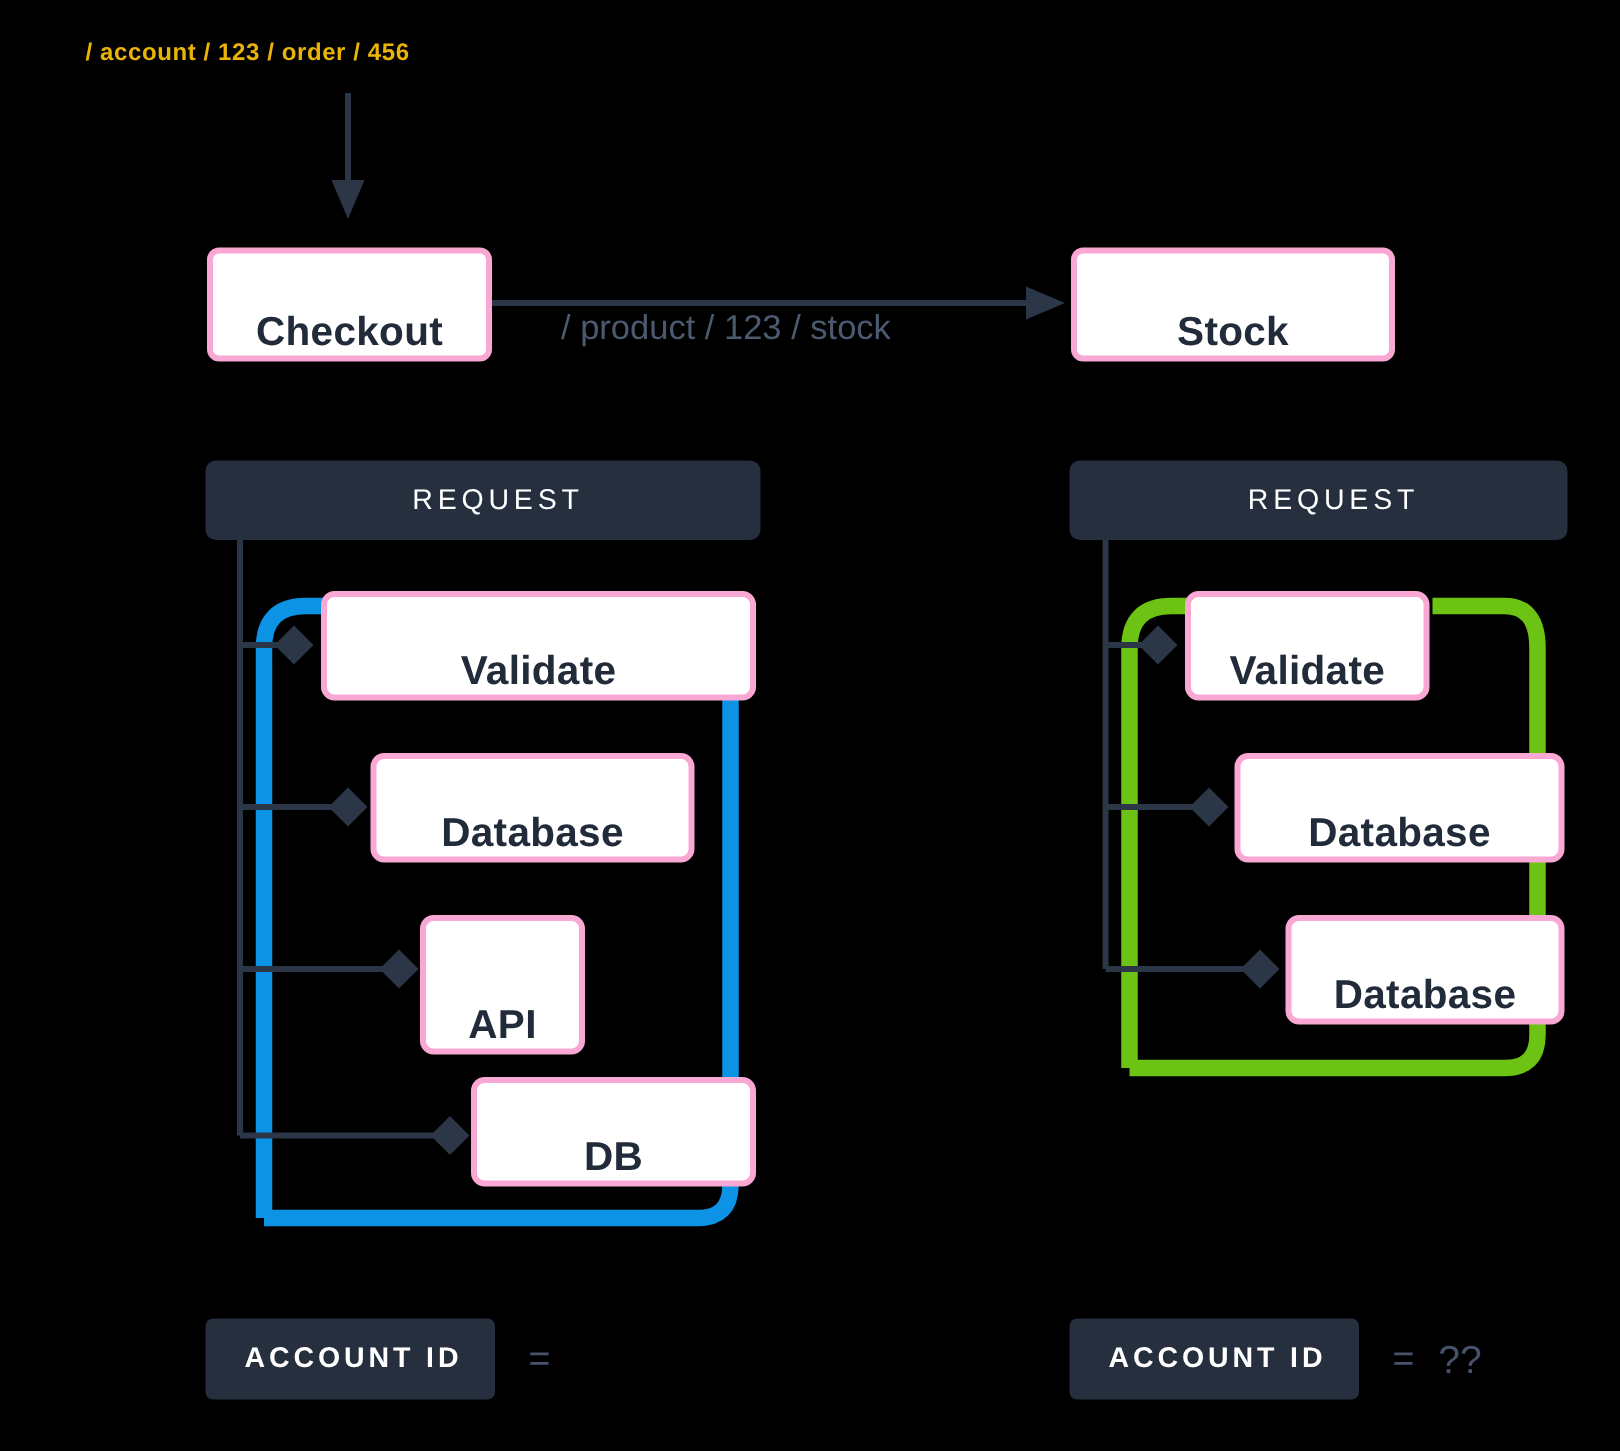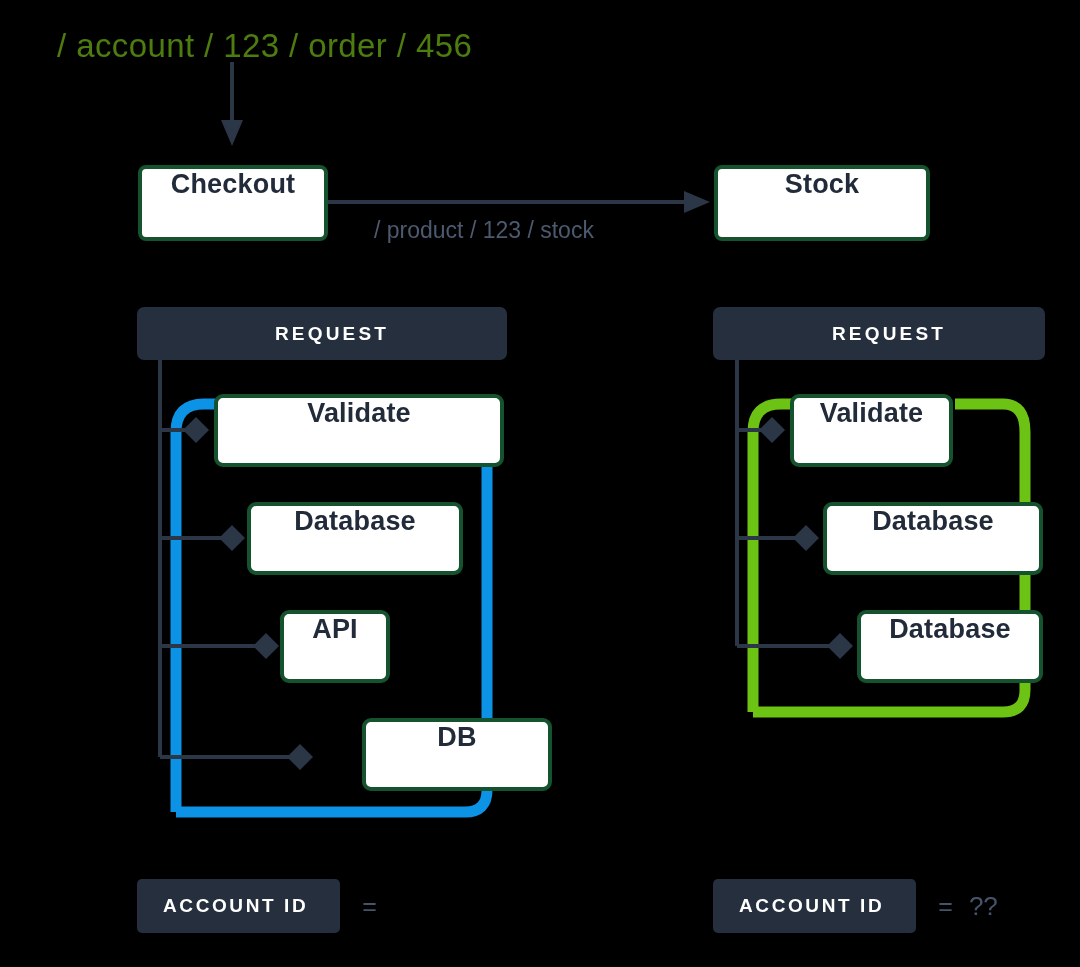--- a/index.html
+++ b/index.html
@@ -25,24 +25,24 @@
     left: 0;
     top: 0;
     width: 1080px;
     height: 967px;
   }
   
   .node {
     position: absolute;
     box-sizing: border-box;
     background: #ffffff;
-    border: 4px solid #14532d;
+    border: 4px solid #f9a8d4;
     border-radius: 9px;
     display: flex;
-    align-items: flex-start;
+    align-items: flex-end;
     justify-content: center;
     color: #222b3a;
     font-weight: bold;
     font-size: 27px;
     letter-spacing: 0.2px;
     z-index: 6;
   }
   .node.top-node {
     font-size: 27px;
     border-radius: 8px;
@@ -50,32 +50,32 @@
   
   .request-header {
     position: absolute;
     box-sizing: border-box;
     background: #252f3e;
     border-radius: 7px;
     display: flex;
     align-items: center;
     justify-content: center;
     color: #ffffff;
-    font-weight: bold;
+    font-weight: normal;
     font-size: 19px;
     letter-spacing: 3.2px;
     z-index: 4;
     padding-left: 20px;
   }
   
   .path-label {
     position: absolute;
-    color: #4d7c0f;
-    font-size: 33px;
-    font-weight: normal;
+    color: #eab308;
+    font-size: 16px;
+    font-weight: bold;
     letter-spacing: 0.4px;
     white-space: nowrap;
     z-index: 5;
   }
   .edge-label {
     position: absolute;
     color: #4c5a70;
     font-size: 23px;
     font-weight: normal;
     white-space: nowrap;
@@ -88,21 +88,21 @@
     align-items: center;
     z-index: 6;
   }
   .legend-badge {
     background: #252f3e;
     color: #ffffff;
     font-weight: bold;
     font-size: 19px;
     letter-spacing: 2.6px;
     border-radius: 5px;
-    padding: 16px 32px 16px 26px;
+    padding: 16px 22px 16px 26px;
     box-sizing: border-box;
     display: flex;
     align-items: center;
     justify-content: center;
   }
   .legend-eq {
     color: #46546b;
     font-size: 25px;
     margin-left: 22px;
     margin-right: 16px;
@@ -167,41 +167,41 @@
       <polygon points="840,633 853,646 840,659 827,646" fill="#2b3647"></polygon>
     </g>
   </svg>
 
   <div class="path-label" style="left:57px; top:27px;">/ account / 123 / order / 456</div>
 
   <div class="node top-node" style="left:138px; top:165px; width:190px; height:76px;">
     <span>Checkout</span>
   </div>
 
-  <div class="edge-label" style="left:374px; top:217px;text-align:right;">/ product / 123 / stock</div>
+  <div class="edge-label" style="left:374px; top:205px;text-align:right;">/ product / 123 / stock</div>
 
   <div class="node top-node" style="left:714px; top:165px; width:216px; height:76px;">
     <span>Stock</span>
   </div>
 
   <div class="request-header" style="left:137px; top:307px; width:370px; height:53px;">REQUEST</div>
 
   <div class="node" style="left:214px; top:394px; width:290px; height:73px;">
     <span>Validate</span>
   </div>
 
   <div class="node" style="left:247px; top:502px; width:216px; height:73px;">
     <span>Database</span>
   </div>
 
-  <div class="node" style="left:280px; top:610px; width:110px; height:73px;">
+  <div class="node" style="left:280px; top:610px; width:110px; height:93px;">
     <span>API</span>
   </div>
 
-  <div class="node" style="left:314px; top:718px; width:190px; height:73px;margin-left:48px;">
+  <div class="node" style="left:314px; top:718px; width:190px; height:73px;">
     <span>DB</span>
   </div>
 
   <div class="request-header" style="left:713px; top:307px; width:332px; height:53px;">REQUEST</div>
 
   <div class="node" style="left:790px; top:394px; width:163px; height:73px;">
     <span>Validate</span>
   </div>
 
   <div class="node" style="left:823px; top:502px; width:220px; height:73px;">

